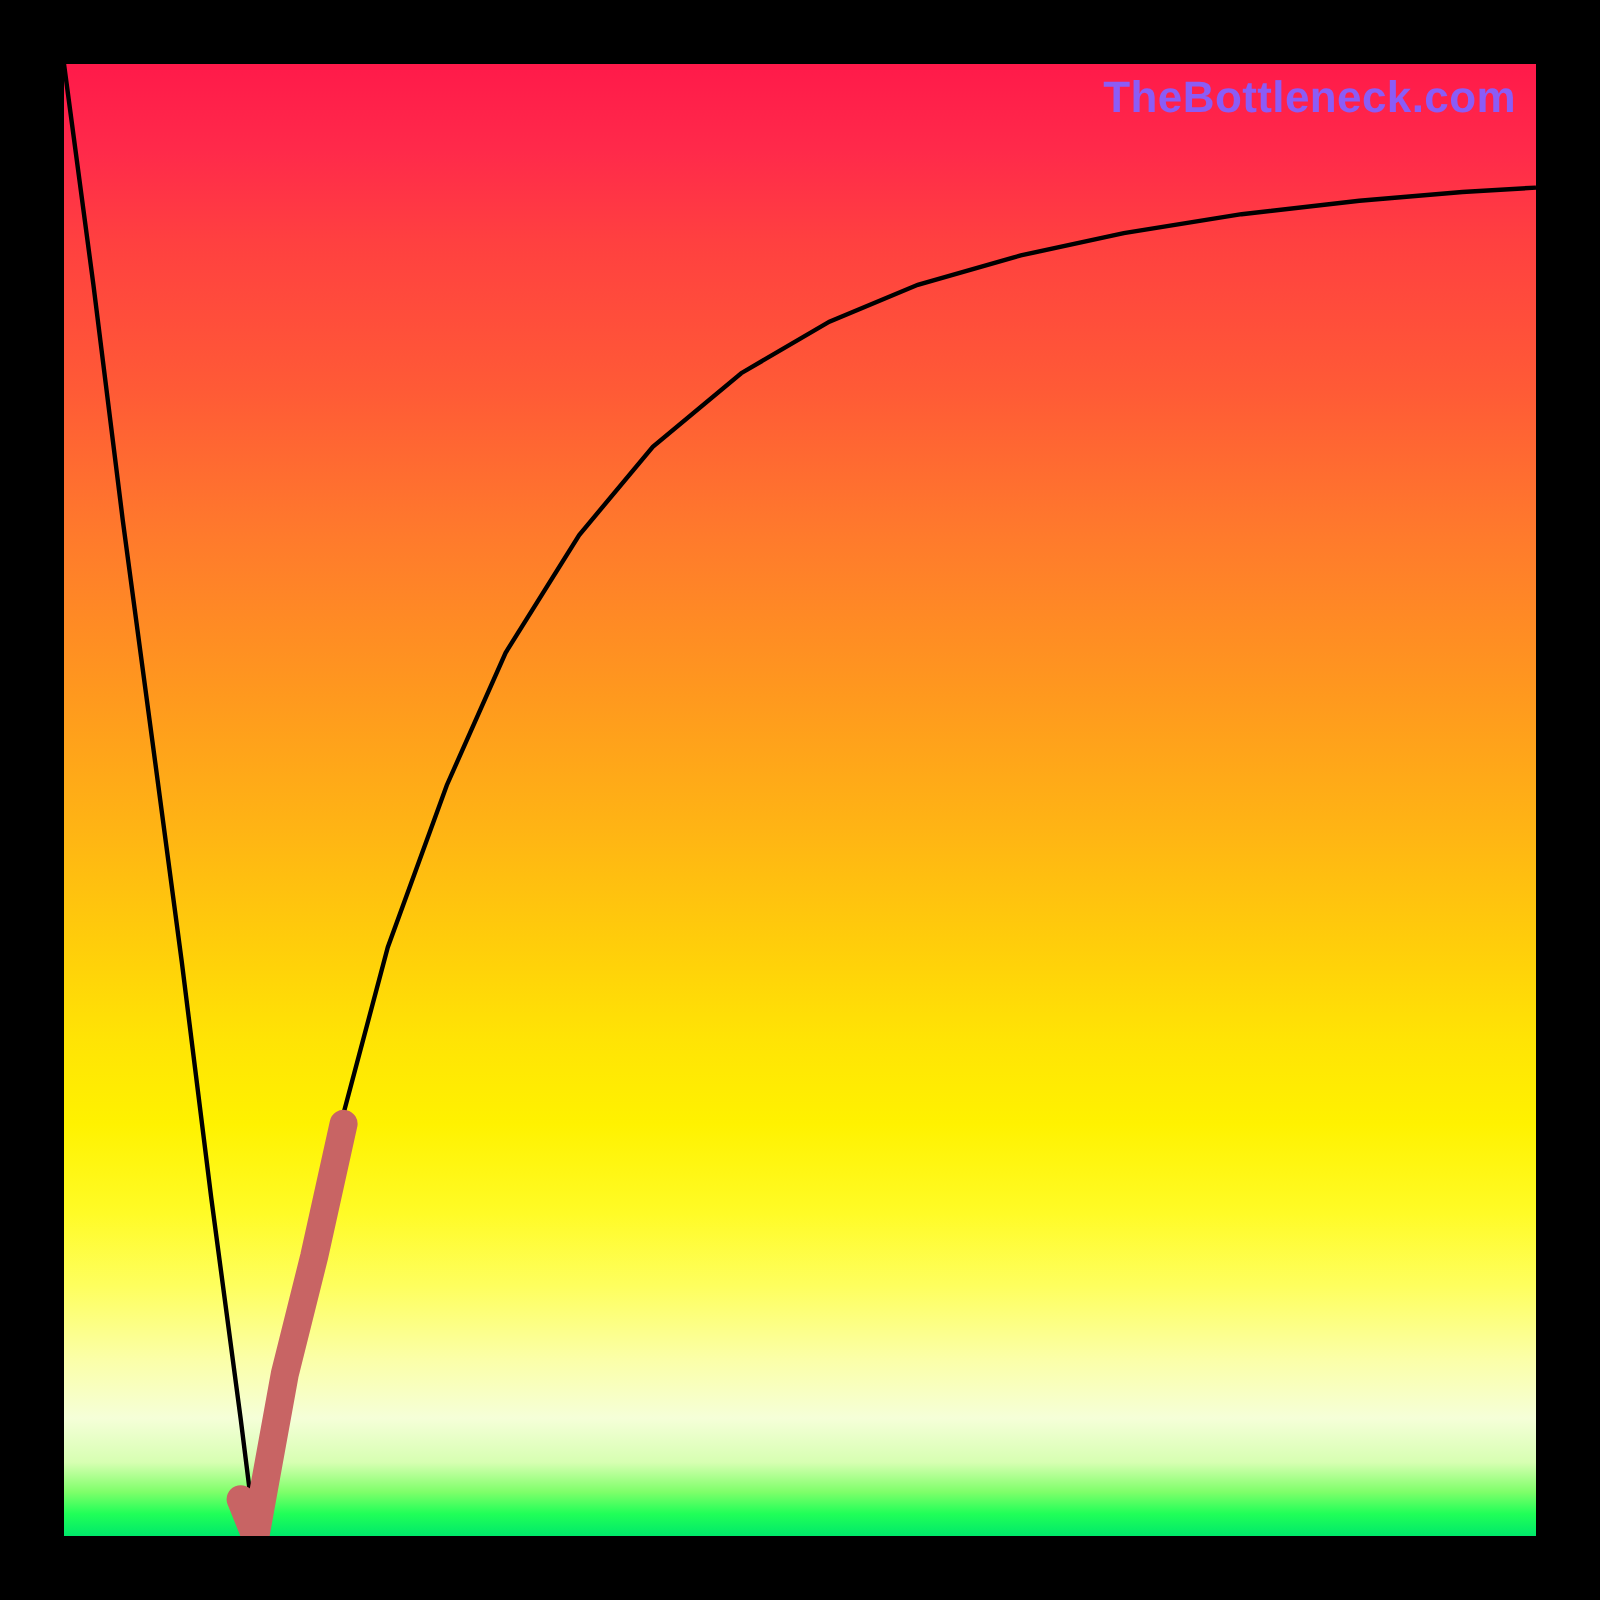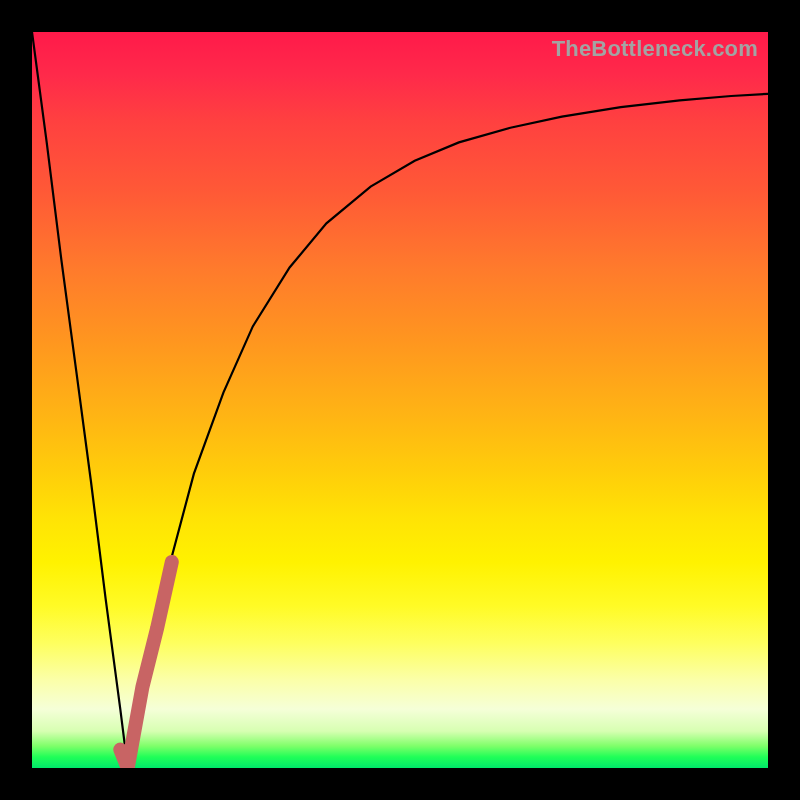--- a/index.html
+++ b/index.html
@@ -47,21 +47,21 @@
       #d7ffb2 95%,
       #7fff6a 97%,
       #20ff58 98.5%,
       #00e86a 100%
     );
   }
   .watermark {
     position: absolute;
     top: 4px;
     right: 10px;
-    color: #a3a3a3;
+    color: #8b5cf6;
     font-size: 22px;
     font-weight: 600;
     letter-spacing: 0.2px;
     user-select: none;
   }
   svg.curves {
     position: absolute;
     inset: 0;
   }
 </style>

